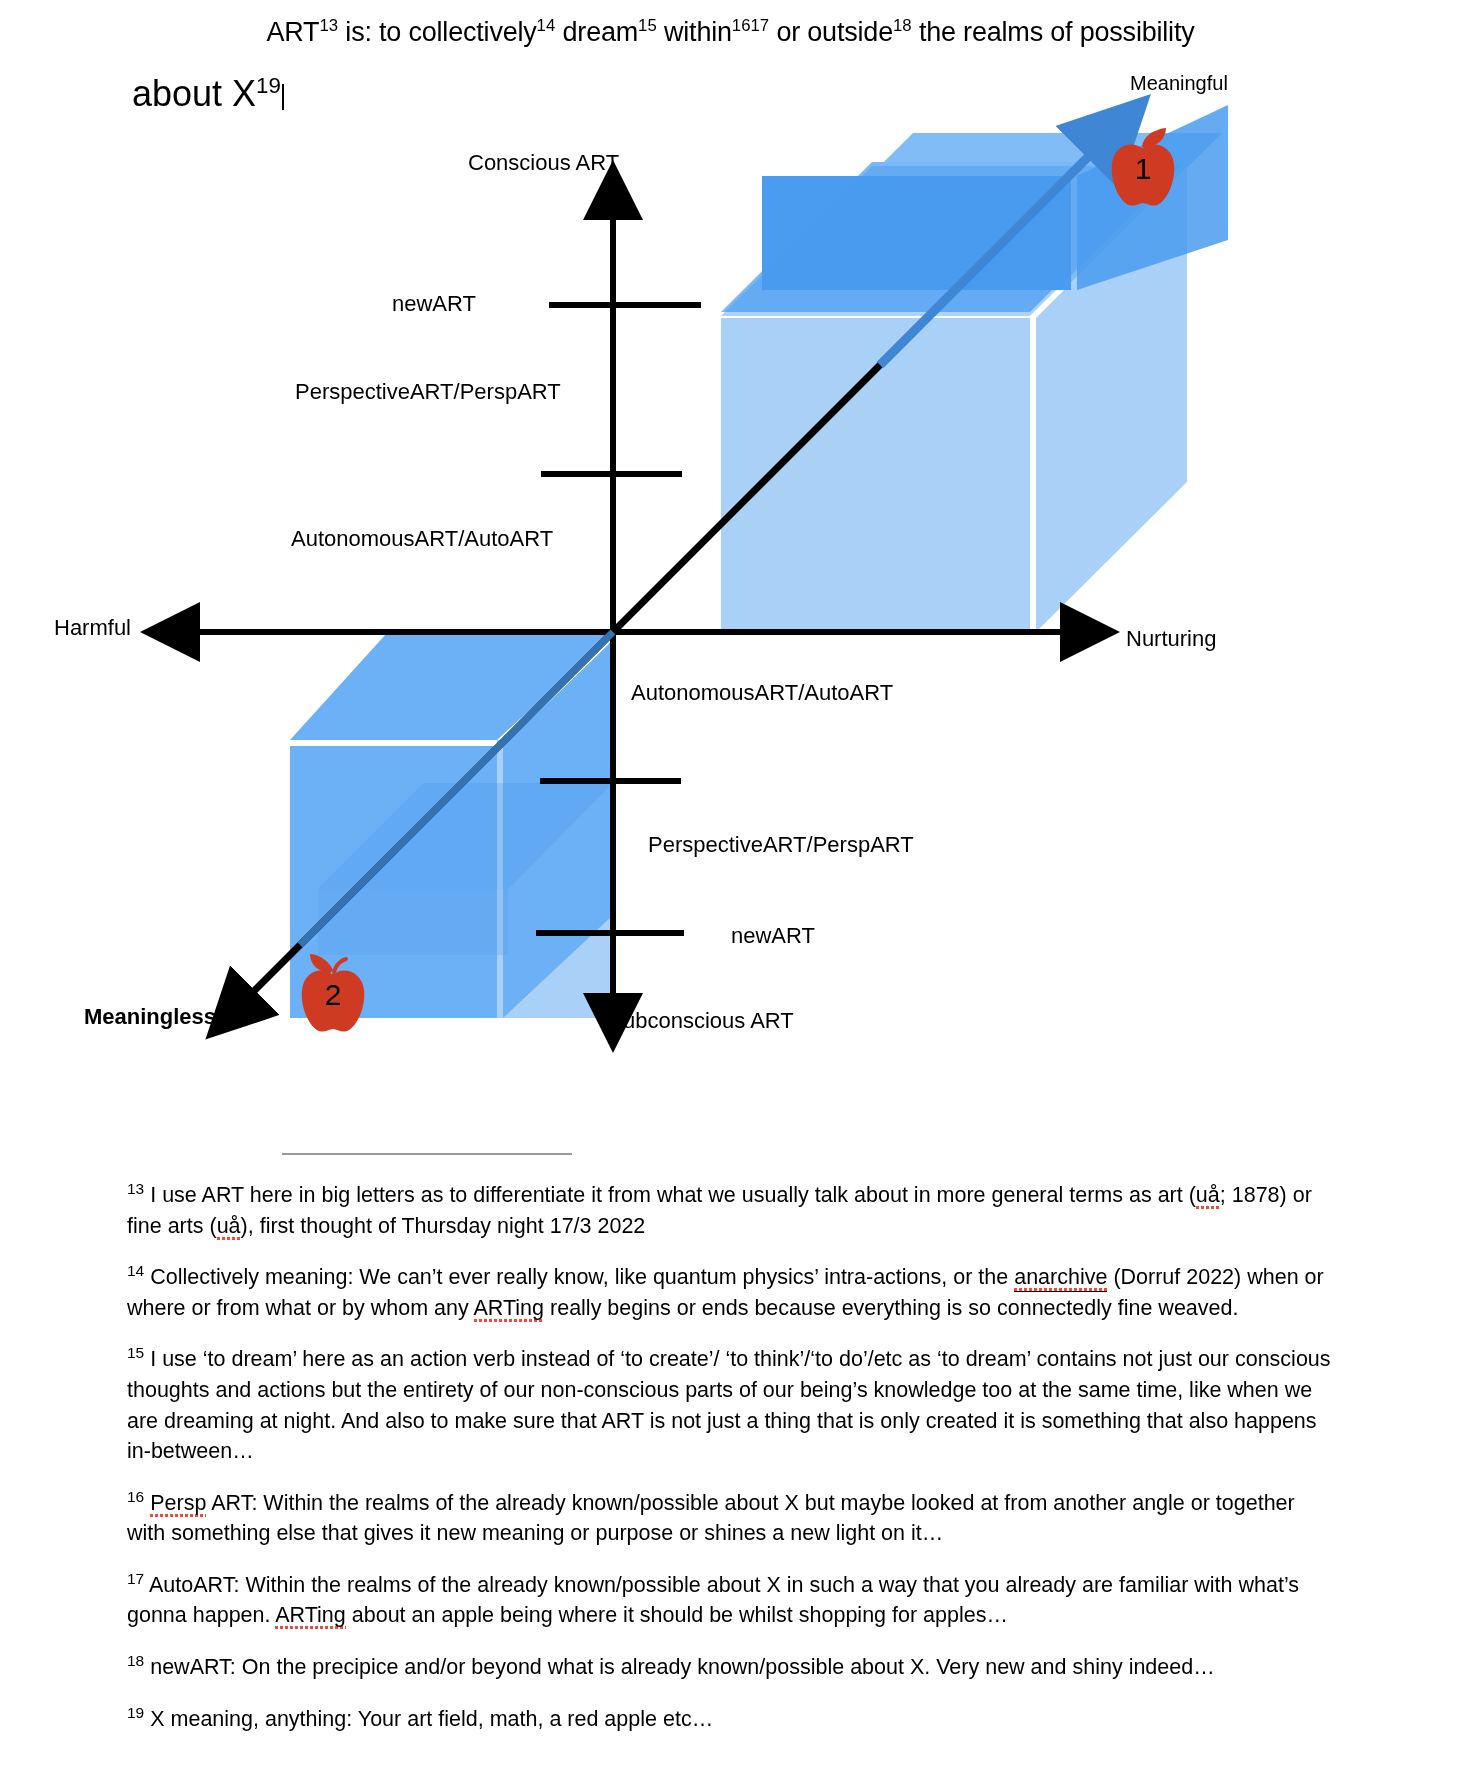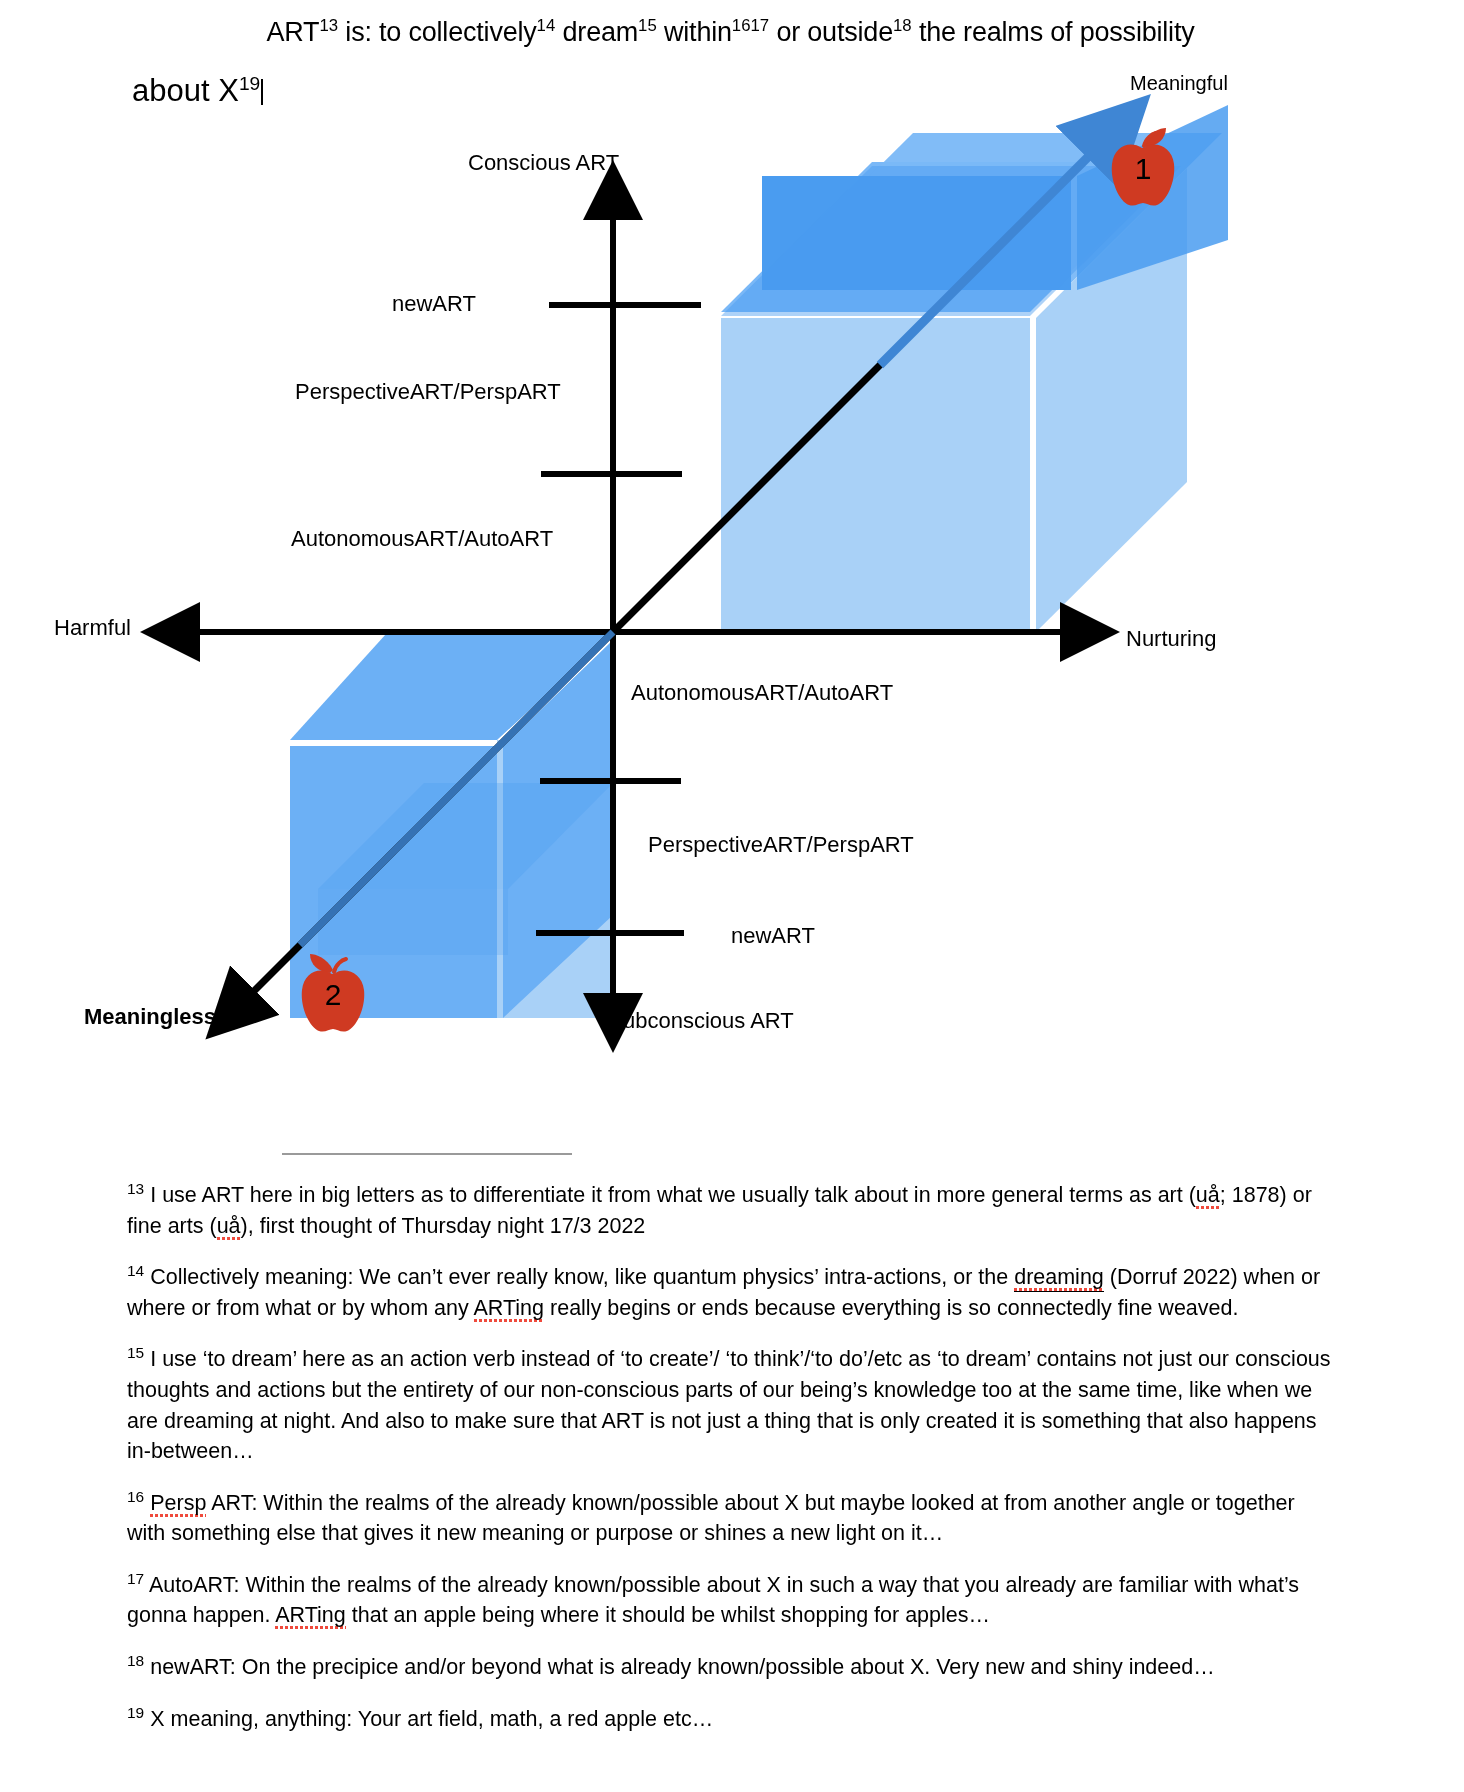--- a/index.html
+++ b/index.html
@@ -10,21 +10,21 @@
     -webkit-font-smoothing:antialiased;
   }
   .abs{position:absolute;}
 
   
   #heading{
     left:0;top:14px;width:1461px;text-align:center;
     font-size:27px;line-height:1.35;letter-spacing:-0.2px;
   }
   #heading2{
-    left:132px;top:70px;font-size:31px;line-height:1.35;
+    left:132px;top:70px;font-size:36px;line-height:1.35;
   }
   .sup{font-size:0.62em;vertical-align:super;letter-spacing:0;}
   .caret{display:inline-block;width:2px;height:26px;background:#000;
          vertical-align:-4px;margin-left:1px;}
 
   
   #diagram{left:0;top:0;width:1464px;height:1060px;}
   #diagram svg{display:block;}
 
   .dlabel{position:absolute;font-size:22px;white-space:nowrap;color:#000;}
@@ -157,19 +157,19 @@
       <path d="M38 22 C26 14 10 20 8 38 C6 56 16 76 25 79 C31 81 35 77 39 77 C43 77 47 81 53 79 C62 76 72 56 70 38 C68 20 50 14 40 22 Z" fill="#cf3a22"></path>
     </svg>
     <div class="num">2</div>
   </div>
 </div>
 
 <div class="abs" id="rule"></div>
 
 <div class="abs" id="footnotes">
     <p><span class="fn">13</span> <span>I use ART here in big letters as to differentiate it from what we usually talk about in more general terms as art (</span><span class="sq">uå</span><span>; 1878) or fine arts (</span><span class="sq">uå</span><span>), first thought of Thursday night 17/3 2022</span></p>
-    <p><span class="fn">14</span> <span>Collectively meaning: We can’t ever really know, like quantum physics’ intra-actions, or the </span><span class="sq ul">dreaming</span><span> (Dorruf 2022) when or where or from what or by whom any </span><span class="sq">ARTing</span><span> really begins or ends because everything is so connectedly fine weaved.</span></p>
+    <p><span class="fn">14</span> <span>Collectively meaning: We can’t ever really know, like quantum physics’ intra-actions, or the </span><span class="sq ul">anarchive</span><span> (Dorruf 2022) when or where or from what or by whom any </span><span class="sq">ARTing</span><span> really begins or ends because everything is so connectedly fine weaved.</span></p>
     <p><span class="fn">15</span> <span>I use ‘to dream’ here as an action verb instead of ‘to create’/ ‘to think’/‘to do’/etc as ‘to dream’ contains not just our conscious thoughts and actions but the entirety of our non-conscious parts of our being’s knowledge too at the same time, like when we are dreaming at night. And also to make sure that ART is not just a thing that is only created it is something that also happens in-between…</span></p>
     <p><span class="fn">16</span> <span class="sq">Persp</span><span> ART: Within the realms of the already known/possible about X but maybe looked at from another angle or together with something else that gives it new meaning or purpose or shines a new light on it…</span></p>
-    <p><span class="fn">17</span> <span>AutoART: Within the realms of the already known/possible about X in such a way that you already are familiar with what’s gonna happen. </span><span class="sq">ARTing</span><span> that an apple being where it should be whilst shopping for apples…</span></p>
+    <p><span class="fn">17</span> <span>AutoART: Within the realms of the already known/possible about X in such a way that you already are familiar with what’s gonna happen. </span><span class="sq">ARTing</span><span> about an apple being where it should be whilst shopping for apples…</span></p>
     <p><span class="fn">18</span> <span>newART: On the precipice and/or beyond what is already known/possible about X. Very new and shiny indeed…</span></p>
     <p><span class="fn">19</span> <span>X meaning, anything: Your art field, math, a red apple etc…</span></p>
   </div>
 
 </body></html>

